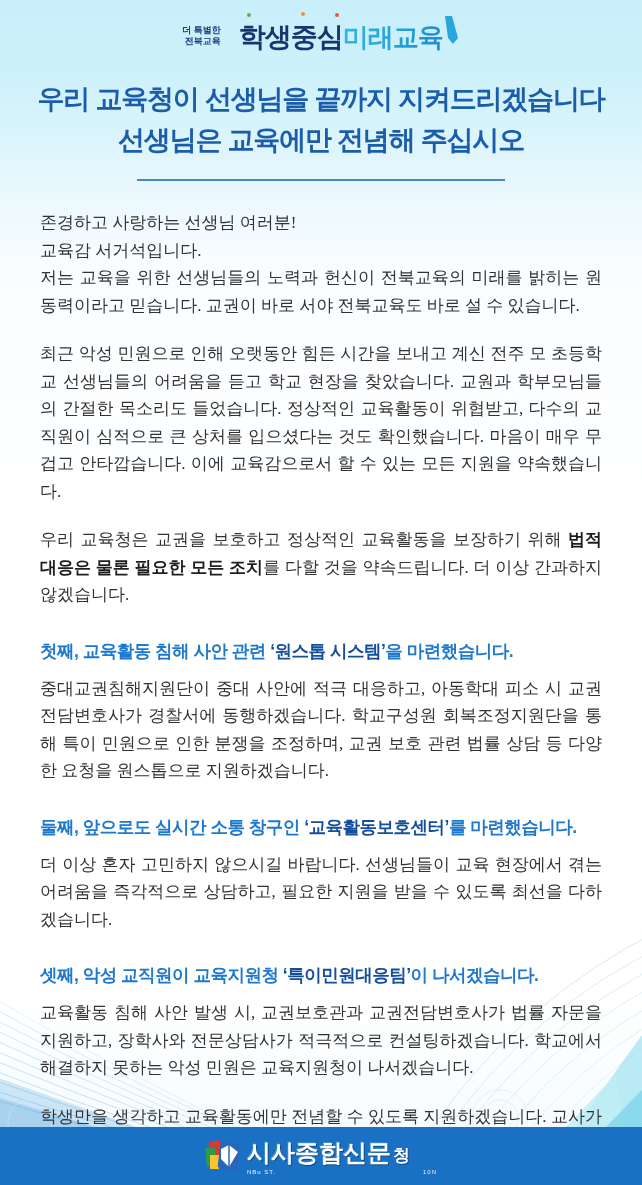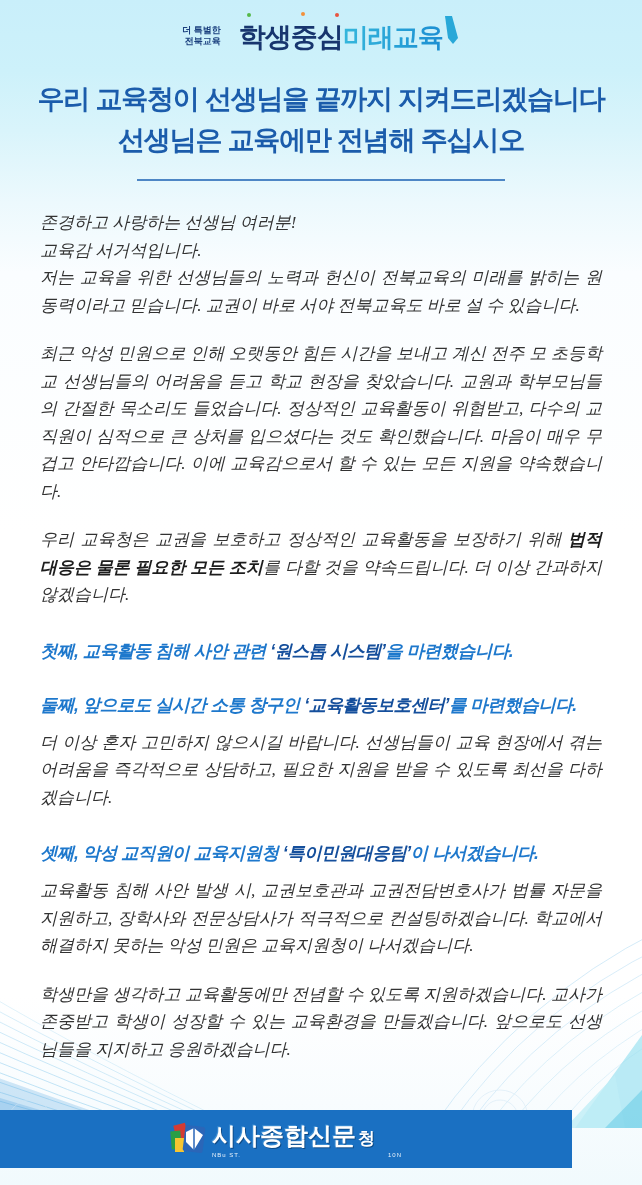--- a/index.html
+++ b/index.html
@@ -41,39 +41,39 @@
 
   
   .title{
     margin-top:24px;text-align:center;
     font-family:"Liberation Sans",sans-serif;font-weight:800;
     font-size:27px;line-height:41px;color:#1b5cab;letter-spacing:-1.2px;
   }
   .divider{width:368px;height:2px;background:#4d86c5;margin:18px auto 0 auto;}
 
   
-  .letter{padding:28px 40px 0 40px;font-style:italic;}
+  .letter{padding:28px 40px 0 40px;}
   .para{
     margin:0 0 21px 0;
     font-size:17px;line-height:27.5px;color:#323232;
     text-align:justify;
   }
   .para .blockline{display:block;}
   .bold{font-weight:bold;color:#1d1d1d;}
   .heading{
     margin:30px 0 12px 0;
     font-family:"Liberation Sans",sans-serif;font-weight:bold;
     font-size:17.5px;line-height:24px;letter-spacing:-0.5px;
     color:#1e78cc;text-align:left;
   }
   .heading .quoted{color:#154f9c;}
 
   
   .footer{
-    position:absolute;left:0;bottom:17px;width:572px;height:58px;
+    position:absolute;left:0;bottom:0;width:642px;height:58px;
     background:#1a70c2;z-index:2;
     display:flex;justify-content:center;align-items:center;
   }
   .news-logo{display:flex;align-items:center;gap:6px;}
   .wm-block{display:flex;flex-direction:column;}
   .wm-row{display:flex;align-items:baseline;}
   .wm-text{
     font-family:"Liberation Sans",sans-serif;font-weight:900;
     font-size:24px;color:#ffffff;letter-spacing:0;
     text-shadow:1px 1px 0 #0e4a86, -1px -1px 0 #3e8ed2;
@@ -164,20 +164,21 @@
 
       <p class="para">최근 악성 민원으로 인해 오랫동안 힘든 시간을 보내고 계신 전주 모 초등학교 선생님들의 어려움을 듣고 학교 현장을 찾았습니다. 교원과 학부모님들의 간절한 목소리도 들었습니다. 정상적인 교육활동이 위협받고, 다수의 교직원이 심적으로 큰 상처를 입으셨다는 것도 확인했습니다. 마음이 매우 무겁고 안타깝습니다. 이에 교육감으로서 할 수 있는 모든 지원을 약속했습니다.</p>
 
       <p class="para">
         <span>우리 교육청은 교권을 보호하고 정상적인 교육활동을 보장하기 위해 </span><span class="bold">법적 대응은 물론 필요한 모든 조치</span><span>를 다할 것을 약속드립니다. 더 이상 간과하지 않겠습니다.</span>
       </p>
 
       <p class="heading">
         <span>첫째, 교육활동 침해 사안 관련 </span><span class="quoted">‘원스톱 시스템’</span><span>을 마련했습니다.</span>
       </p>
+      <p class="para">중대교권침해지원단이 중대 사안에 적극 대응하고, 아동학대 피소 시 교권전담변호사가 경찰서에 동행하겠습니다. 학교구성원 회복조정지원단을 통해 특이 민원으로 인한 분쟁을 조정하며, 교권 보호 관련 법률 상담 등 다양한 요청을 원스톱으로 지원하겠습니다.</p>
 
       <p class="heading">
         <span>둘째, 앞으로도 실시간 소통 창구인 </span><span class="quoted">‘교육활동보호센터’</span><span>를 마련했습니다.</span>
       </p>
       <p class="para">더 이상 혼자 고민하지 않으시길 바랍니다. 선생님들이 교육 현장에서 겪는 어려움을 즉각적으로 상담하고, 필요한 지원을 받을 수 있도록 최선을 다하겠습니다.</p>
 
       <p class="heading">
         <span>셋째, 악성 교직원이 교육지원청 </span><span class="quoted">‘특이민원대응팀’</span><span>이 나서겠습니다.</span>
       </p>
       <p class="para">교육활동 침해 사안 발생 시, 교권보호관과 교권전담변호사가 법률 자문을 지원하고, 장학사와 전문상담사가 적극적으로 컨설팅하겠습니다. 학교에서 해결하지 못하는 악성 민원은 교육지원청이 나서겠습니다.</p>

